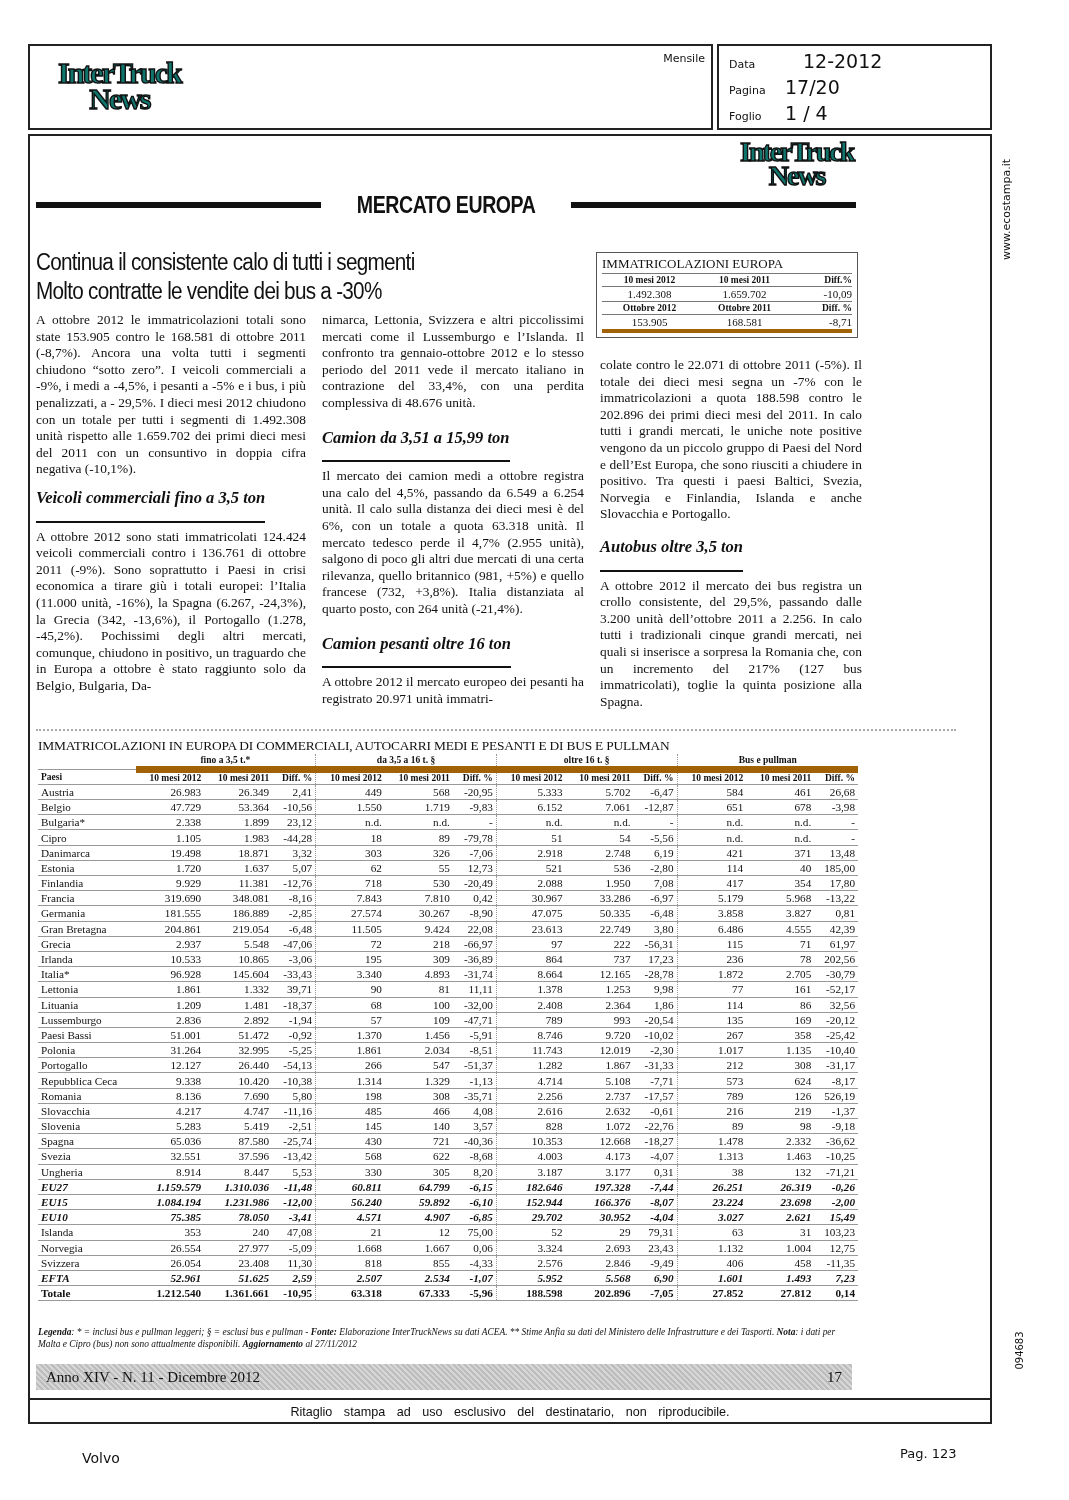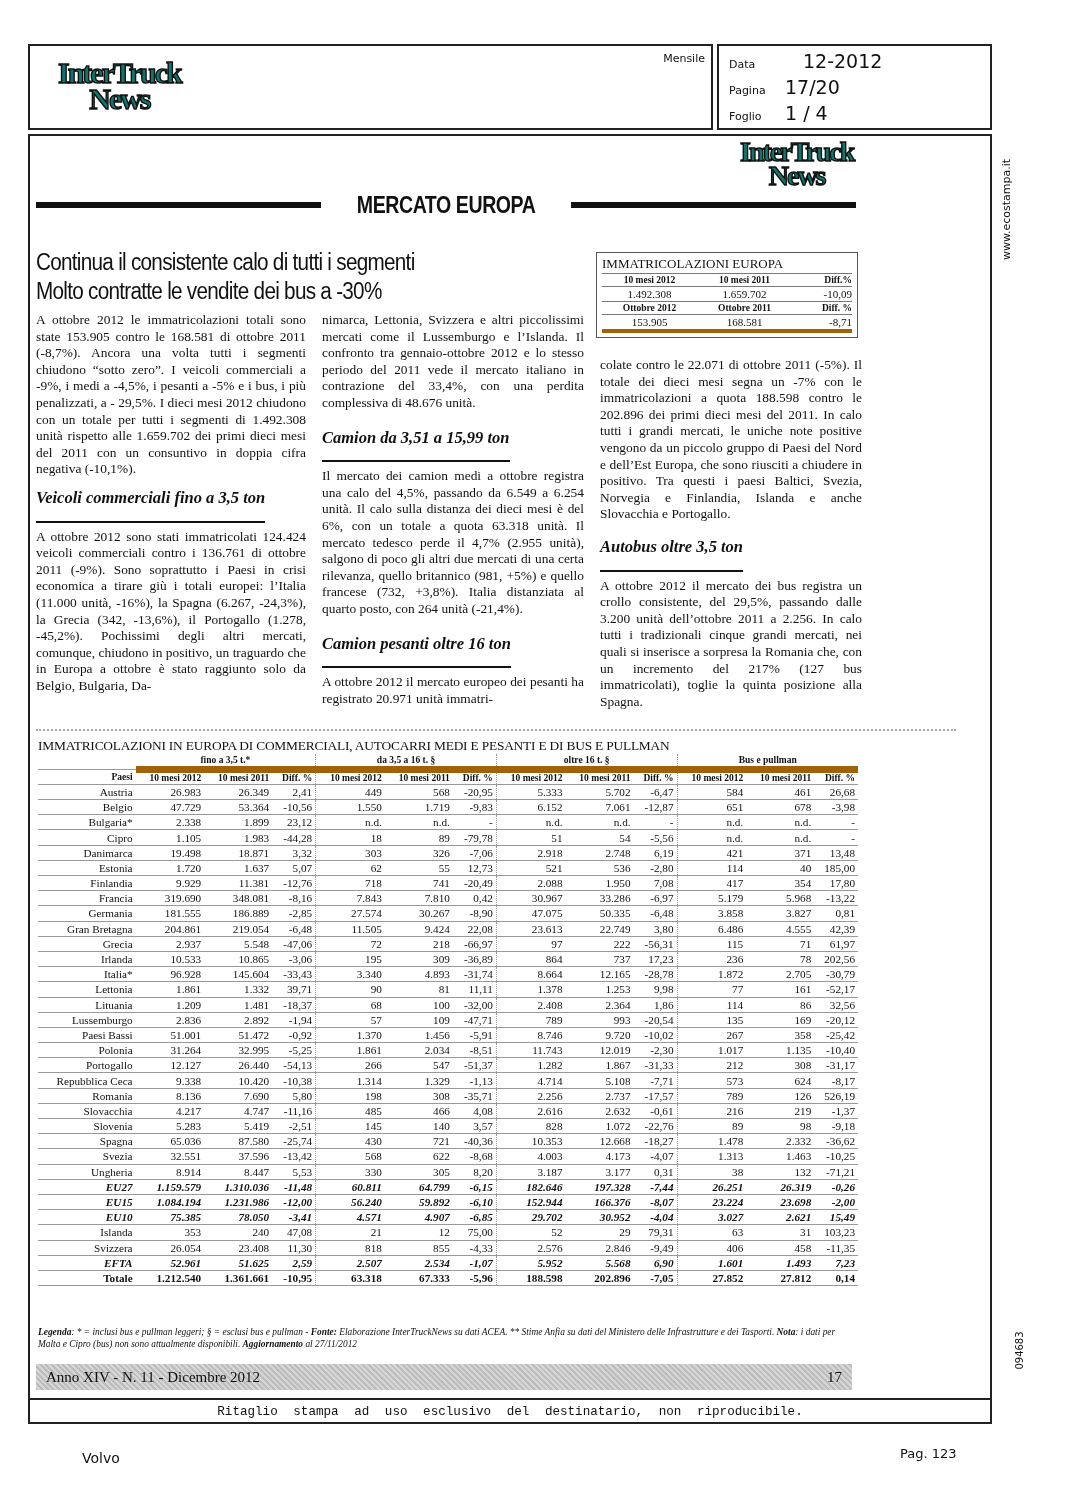--- a/index.html
+++ b/index.html
@@ -48,30 +48,30 @@
   .c3 { left: 600px; top: 357px; width: 262px; }
 
   .divider-dots { position: absolute; left: 36px; top: 729px; width: 920px; height: 3px; border-top: 2px dotted #aaa; }
 
   .tbl-title { position: absolute; left: 38px; top: 738px; font-size: 13.4px; letter-spacing: -0.2px; }
   table.big { position: absolute; left: 38px; top: 754px; width: 820px; border-collapse: collapse; font-size: 11.2px; }
   table.big td, table.big th { padding: 0 3px; height: 15.2px; white-space: nowrap; border-bottom: 1px solid #999; }
   table.big th { font-size: 9.5px; font-weight: bold; text-align: right; }
   table.big th.grp { text-align: center; border-bottom: 7px solid #a16207; }
   table.big td { text-align: right; }
-  table.big td.name, table.big th.name { text-align: right; }
+  table.big td.name, table.big th.name { text-align: left; }
   table.big td.sep, table.big th.sep { border-right: 1px dotted #999; }
   table.big tr.agg td { font-style: italic; font-weight: bold; }
   table.big tr.tot td { font-weight: bold; }
 
   .legend { position: absolute; left: 38px; top: 1326px; width: 820px; font-size: 9.4px; font-style: italic; line-height: 12px; }
   .legend b { font-weight: bold; }
 
   .issue-band { position: absolute; left: 36px; top: 1364px; width: 816px; height: 26px; background: repeating-linear-gradient(45deg, #bdbdbd 0 2px, #d6d6d6 2px 4px); display: flex; align-items: center; justify-content: space-between; padding: 0 10px; font-size: 15px; }
-  .footer-line { position: absolute; left: 28px; top: 1398px; width: 964px; height: 26px; border-top: 2px solid #222; font-family: Liberation Mono, monospace; font-size: 12.6px; text-align: center; padding-top: 5px; word-spacing: 8px; }
+  .footer-line { position: absolute; left: 28px; top: 1398px; width: 964px; height: 26px; border-top: 2px solid #222; font-family: Liberation Sans, sans-serif; font-size: 12.6px; text-align: center; padding-top: 5px; word-spacing: 8px; }
   .foot-left { position: absolute; left: 82px; top: 1450px; font-family: "DejaVu Sans", sans-serif; font-size: 14px; }
   .foot-right { position: absolute; left: 900px; top: 1446px; font-family: "DejaVu Sans", sans-serif; font-size: 13px; }
 </style>
 </head>
 <body>
 
 <div class="header-box">
   <div class="logo">
     <span class="l1">InterTruck</span>
     <span class="l2">News</span>
@@ -277,21 +277,21 @@
         <td>114</td>
         <td>40</td>
         <td>185,00</td>
       </tr>
       <tr>
         <td class="name">Finlandia</td>
         <td>9.929</td>
         <td>11.381</td>
         <td class="sep">-12,76</td>
         <td>718</td>
-        <td>741</td>
+        <td>530</td>
         <td class="sep">-20,49</td>
         <td>2.088</td>
         <td>1.950</td>
         <td class="sep">7,08</td>
         <td>417</td>
         <td>354</td>
         <td>17,80</td>
       </tr>
       <tr>
         <td class="name">Francia</td>
@@ -632,20 +632,35 @@
         <td>12</td>
         <td class="sep">75,00</td>
         <td>52</td>
         <td>29</td>
         <td class="sep">79,31</td>
         <td>63</td>
         <td>31</td>
         <td>103,23</td>
       </tr>
       <tr>
+        <td class="name">Norvegia</td>
+        <td>26.554</td>
+        <td>27.977</td>
+        <td class="sep">-5,09</td>
+        <td>1.668</td>
+        <td>1.667</td>
+        <td class="sep">0,06</td>
+        <td>3.324</td>
+        <td>2.693</td>
+        <td class="sep">23,43</td>
+        <td>1.132</td>
+        <td>1.004</td>
+        <td>12,75</td>
+      </tr>
+      <tr>
         <td class="name">Svizzera</td>
         <td>26.054</td>
         <td>23.408</td>
         <td class="sep">11,30</td>
         <td>818</td>
         <td>855</td>
         <td class="sep">-4,33</td>
         <td>2.576</td>
         <td>2.846</td>
         <td class="sep">-9,49</td>

